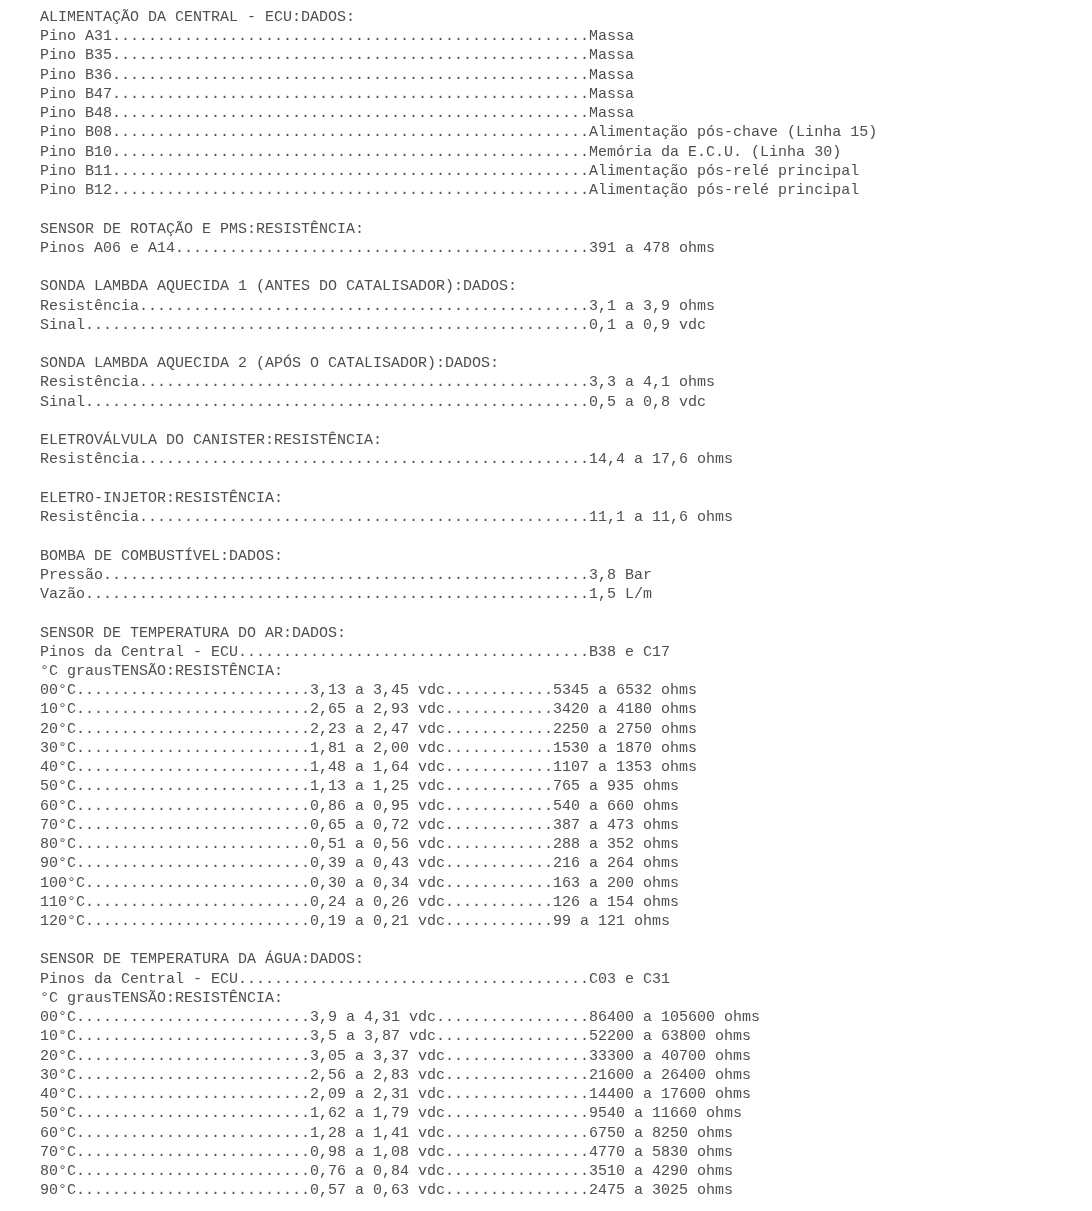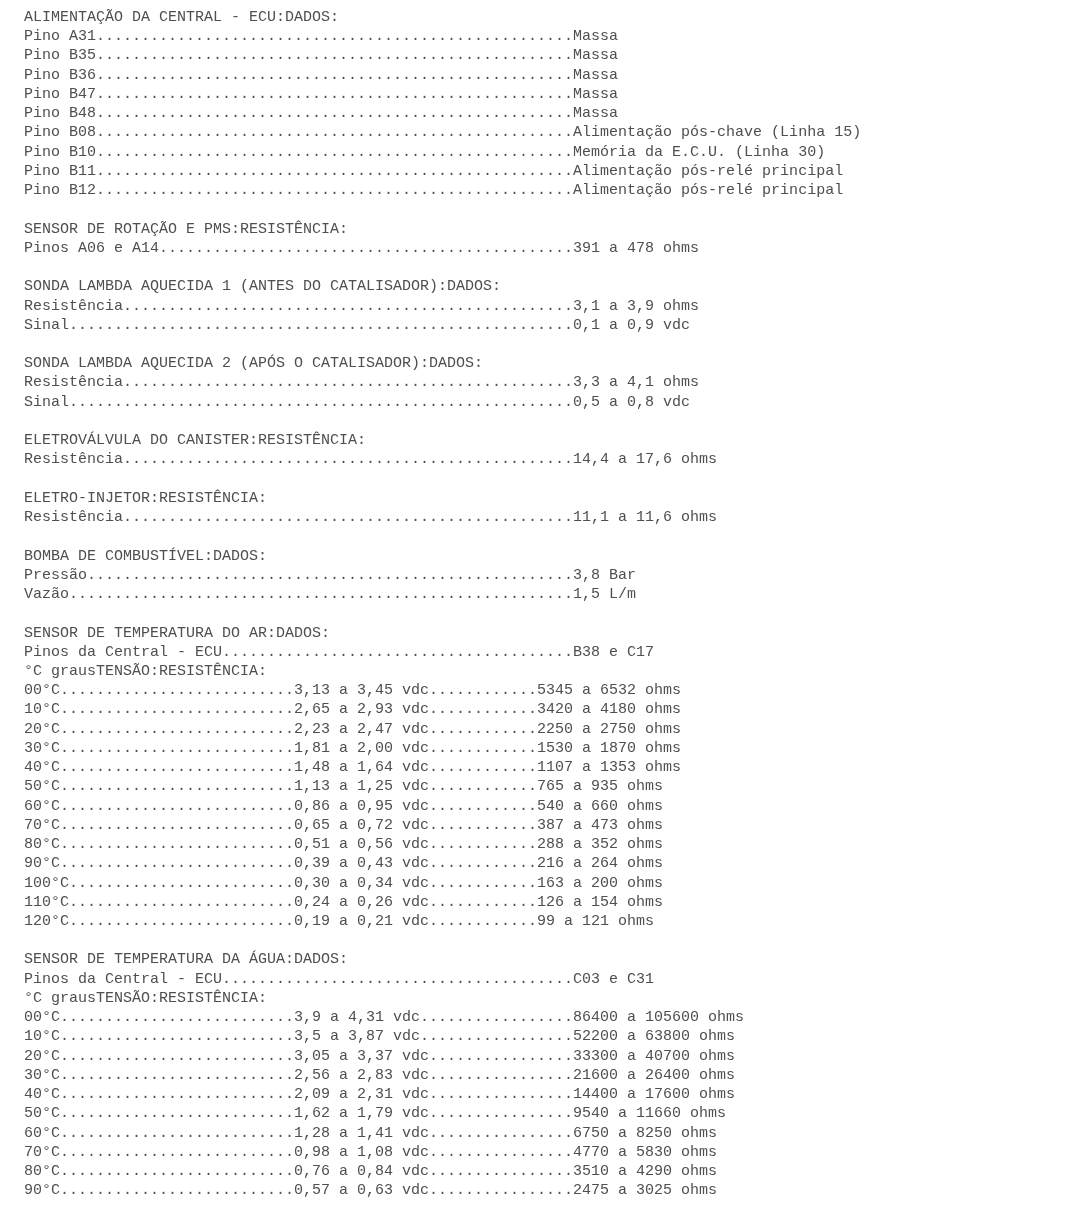--- a/index.html
+++ b/index.html
@@ -5,21 +5,21 @@
 <style>
   html, body { margin: 0; padding: 0; }
   body {
     width: 1092px;
     height: 1211px;
     background: #ffffff;
     overflow: hidden;
   }
   #doc {
     box-sizing: border-box;
-    padding: 8px 0 0 24px;
+    padding: 8px 0 0 40px;
     font-family: "Liberation Mono", "DejaVu Sans Mono", monospace;
     font-size: 15px;
     line-height: 19.24px;
     color: #4f4f4f;
     white-space: pre;
   }
   .section { margin: 0 0 19.24px 0; }
   .section:last-child { margin-bottom: 16px; }
   .line { height: 19.24px; }
 </style>

